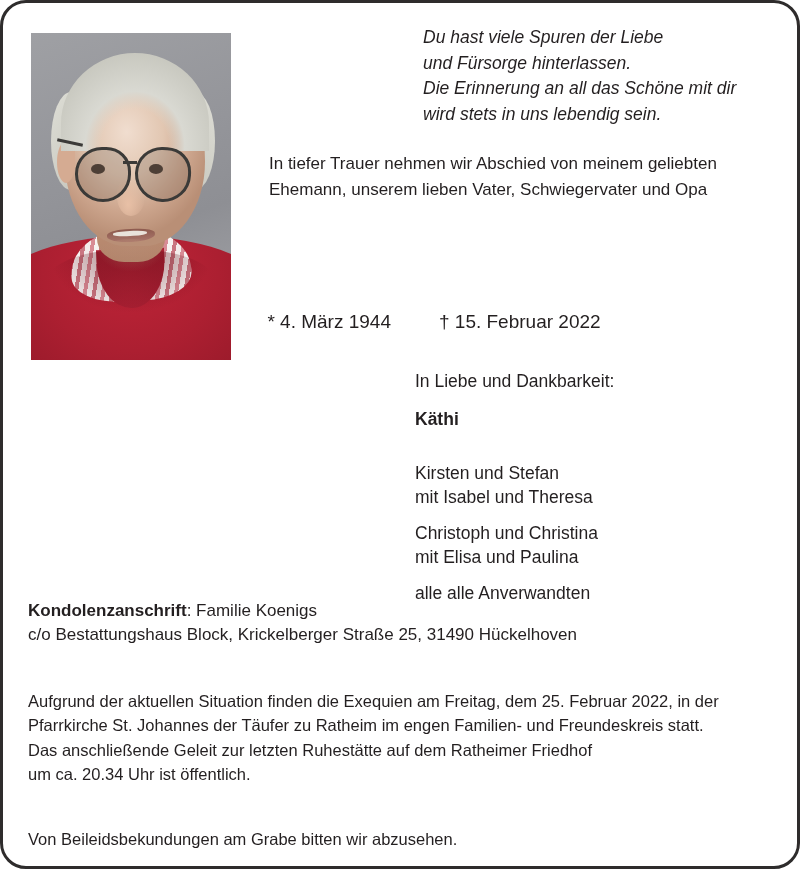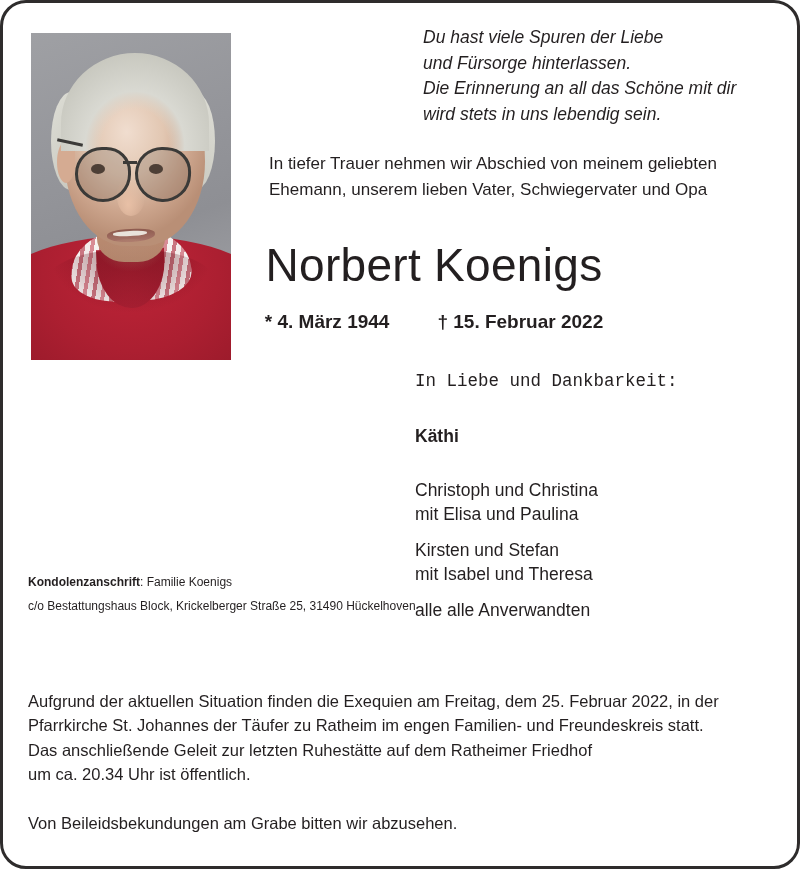--- a/index.html
+++ b/index.html
@@ -262,55 +262,54 @@
   }
 
   .dates {
     position: absolute;
     left: 0;
     right: 0;
     top: 308px;
     text-align: center;
     font-size: 19px;
     padding-left: 68px;
-    font-weight: bold;
   }
   .dates .gap { display: inline-block; width: 48px; }
 
   .family {
     position: absolute;
     left: 412px;
     top: 366px;
     font-size: 17.5px;
     line-height: 24px;
   }
-  .family .lead { margin-bottom: 31px; font-family: Liberation Mono, monospace; }
+  .family .lead { margin-bottom: 14px; }
   .family .spouse { font-weight: bold; margin-bottom: 30px; }
   .family .grp { margin-bottom: 12px; white-space: pre-line; }
   .family .rest { }
 
   .address {
     position: absolute;
     left: 25px;
-    top: 567px;
-    font-size: 12px;
+    top: 596px;
+    font-size: 17px;
     line-height: 24px;
   }
   .address .lbl { font-weight: bold; }
 
   .details {
     position: absolute;
     left: 25px;
     top: 661px;
     font-size: 16.5px;
     line-height: 24.5px;
     white-space: pre-line;
   }
   .details .blk { margin: 0 0 0 0; }
-  .details .blk + .blk { margin-top: 0; }
+  .details .blk + .blk { margin-top: 16px; }
 </style>
 </head>
 <body>
 
 <div class="notice">
 
   <div class="photo-wrap">
     <div class="photo" role="img" aria-label="Portraitfoto des Verstorbenen">
       <div class="bg"></div>
       <div class="sweater"></div>
@@ -337,33 +336,32 @@
   </div>
 
   <div class="poem">Du hast viele Spuren der Liebe
 und Fürsorge hinterlassen.
 Die Erinnerung an all das Schöne mit dir
 wird stets in uns lebendig sein.</div>
 
   <div class="intro">In tiefer Trauer nehmen wir Abschied von meinem geliebten
 Ehemann, unserem lieben Vater, Schwiegervater und Opa</div>
 
-  <div class="name">Norbert Koenigs</div>
 
   <div class="dates">
     <span>* 4. März 1944</span><span class="gap"></span><span>† 15. Februar 2022</span>
   </div>
 
   <div class="family">
     <div class="lead">In Liebe und Dankbarkeit:</div>
     <div class="spouse">Käthi</div>
+    <div class="grp">Kirsten und Stefan
+mit Isabel und Theresa</div>
     <div class="grp">Christoph und Christina
 mit Elisa und Paulina</div>
-    <div class="grp">Kirsten und Stefan
-mit Isabel und Theresa</div>
     <div class="rest">alle alle Anverwandten</div>
   </div>
 
   <div class="address">
     <div><span class="lbl">Kondolenzanschrift</span><span>: Familie Koenigs</span></div>
     <div>c/o Bestattungshaus Block, Krickelberger Straße 25, 31490 Hückelhoven</div>
   </div>
 
   <div class="details">
     <div class="blk">Aufgrund der aktuellen Situation finden die Exequien am Freitag, dem 25. Februar 2022, in der

